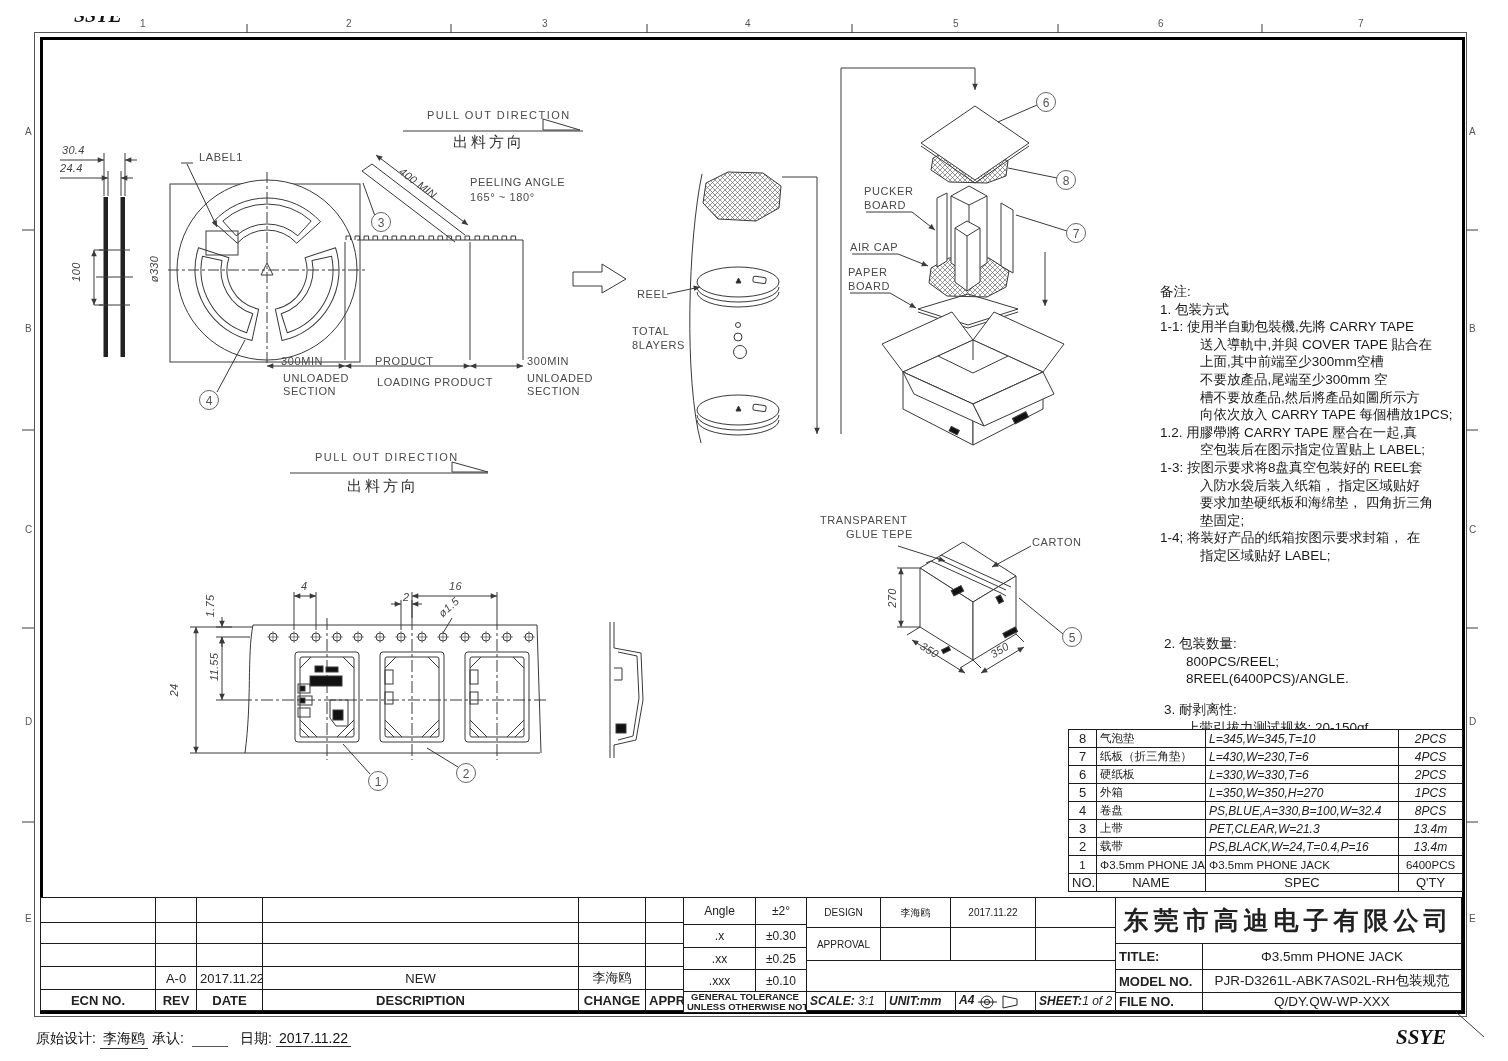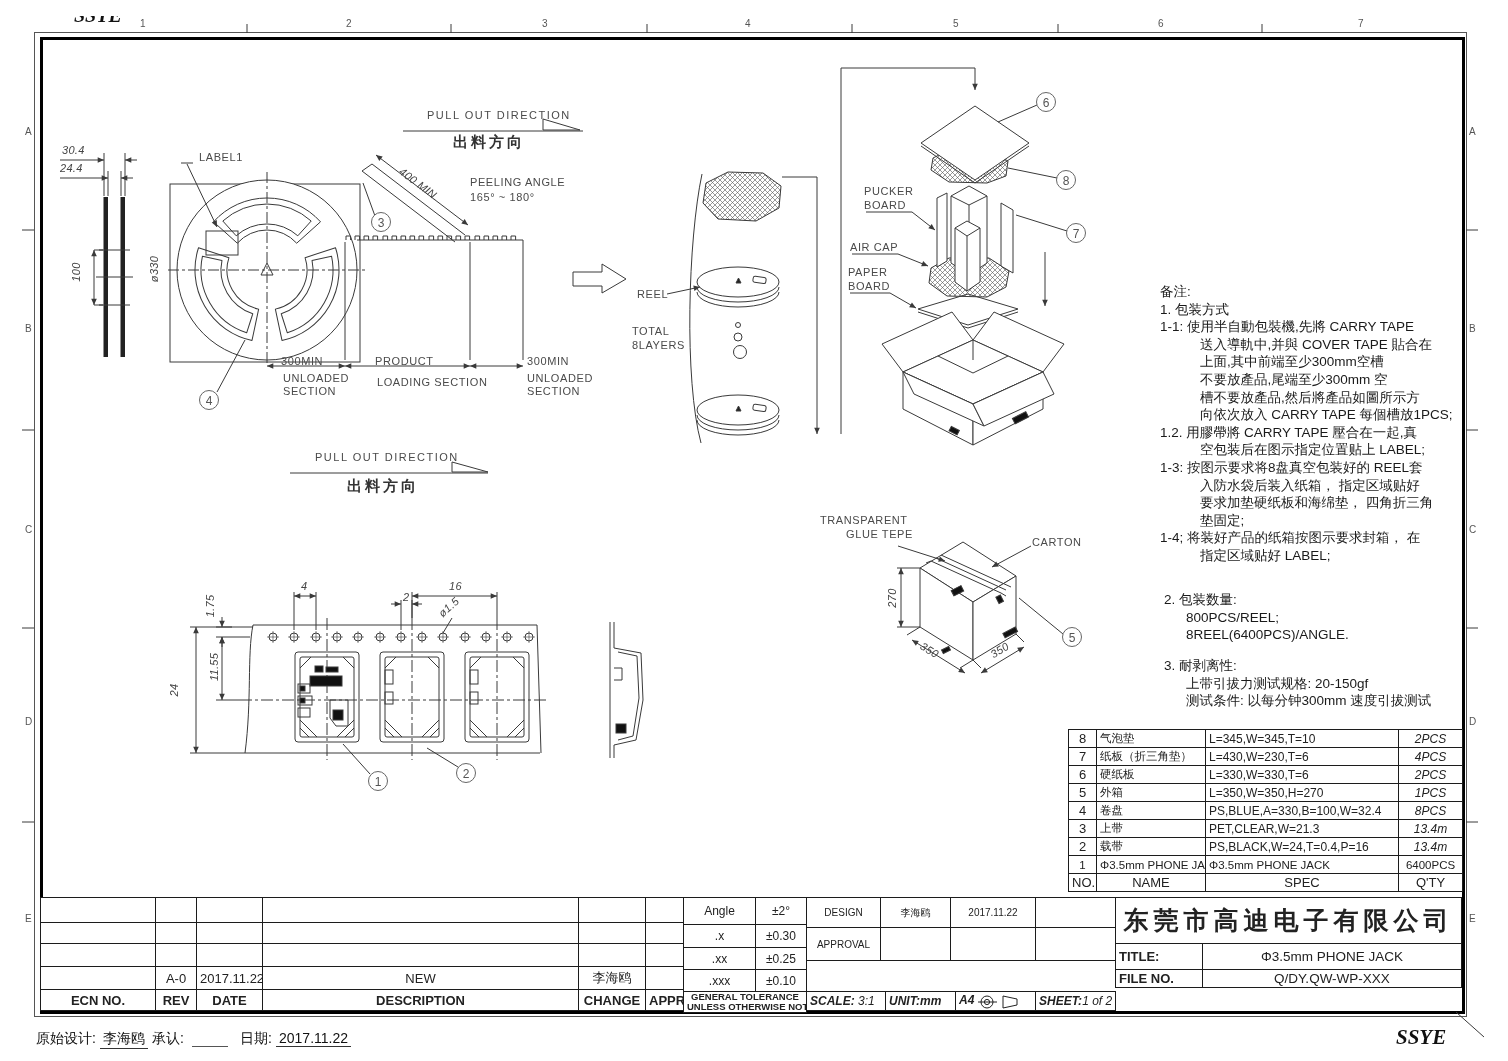--- a/index.html
+++ b/index.html
@@ -3,40 +3,40 @@
 <meta charset="utf-8">
 <style>
   html,body{margin:0;padding:0;background:#fff;}
   #page{position:relative;width:1508px;height:1061px;background:#fff;overflow:hidden;
         font-family:"Liberation Sans",sans-serif;color:#222;}
   svg{position:absolute;left:0;top:0;}
   .ln{stroke:#3a3a3a;stroke-width:1;fill:none;}
   .t{position:absolute;white-space:nowrap;}
   .cad{font-size:11px;letter-spacing:.6px;color:#4a4a4a;}
   .dim{font-size:11px;font-style:italic;color:#444;letter-spacing:.3px;}
-  .cn{font-size:15px;letter-spacing:3px;color:#333;font-weight:bold;}
+  .cn{font-size:15px;letter-spacing:3px;color:#333;}
   .rot{transform:rotate(-90deg);}
   .balloon{position:absolute;width:20px;height:20px;border:1.2px solid #666;border-radius:50%;
            text-align:center;line-height:20px;font-size:12px;color:#555;background:#fff;box-sizing:border-box;}
   .grid{position:absolute;font-size:10px;color:#555;}
   .frame-outer{position:absolute;left:34px;top:32px;width:1431px;height:983px;border:1px solid #555;}
   .frame-inner{position:absolute;left:40px;top:37px;width:1419px;height:971px;border:3px solid #000;}
   
   .notes{position:absolute;left:1160px;top:283px;width:320px;font-size:13.5px;line-height:17.6px;color:#1a1a1a;}
   .notes .ind{padding-left:40px;}
-  .blk{position:absolute;font-size:13.5px;line-height:17.6px;color:#1a1a1a;}
+  .blk{position:absolute;font-size:13.5px;line-height:17.6px;color:#1a1a1a;margin-top:44px;}
   .blk .ind{padding-left:22px;}
   
   table{border-collapse:collapse;position:absolute;table-layout:fixed;background:#fff;}
   td{border:1px solid #1c1c1c;padding:0 3px;overflow:hidden;white-space:nowrap;}
   .parts{left:1068px;top:729px;width:394px;font-size:12px;}
   .parts td{height:17px;}
   .parts .no{text-align:center;font-size:13px;}
   .parts .nm{font-size:11.5px;}
-  .parts .sp{font-size:12px;}
+  .parts .sp{font-style:italic;font-size:12px;}
   .parts .qt{text-align:center;font-style:italic;}
   .parts tr:nth-child(8) td{font-style:normal;font-size:11.5px;}
   .parts tr:nth-child(9) td{font-style:normal;text-align:center;font-size:13px;}
   .revt{left:40px;top:897px;width:643px;font-size:13px;}
   .revt td{text-align:center;}
   .tolt{left:683px;top:897px;width:123px;font-size:12px;}
   .tolt td{text-align:center;}
   .tolt .gt{font-size:9.5px;font-weight:bold;line-height:10px;}
   .appt{left:806px;top:897px;width:309px;font-size:10px;}
   .appt td{text-align:center;}
@@ -328,21 +328,21 @@
   <span class="t cad" style="left:427px;top:109px;letter-spacing:1.5px">PULL OUT DIRECTION</span>
   <span class="t cn" style="left:453px;top:133px">出料方向</span>
   <span class="t dim" style="left:396px;top:178px;transform:rotate(37deg)">400 MIN.</span>
   <span class="t cad" style="left:470px;top:176px">PEELING ANGLE</span>
   <span class="t cad" style="left:470px;top:191px">165° ~ 180°</span>
 
   <span class="t cad" style="left:281px;top:355px">300MIN</span>
   <span class="t cad" style="left:283px;top:372px">UNLOADED</span>
   <span class="t cad" style="left:283px;top:385px">SECTION</span>
   <span class="t cad" style="left:375px;top:355px">PRODUCT</span>
-  <span class="t cad" style="left:377px;top:376px">LOADING SECTION</span>
+  <span class="t cad" style="left:377px;top:376px">LOADING PRODUCT</span>
   <span class="t cad" style="left:527px;top:355px">300MIN</span>
   <span class="t cad" style="left:527px;top:372px">UNLOADED</span>
   <span class="t cad" style="left:527px;top:385px">SECTION</span>
 
   <span class="t cad" style="left:315px;top:451px;letter-spacing:1.5px">PULL OUT DIRECTION</span>
   <span class="t cn" style="left:347px;top:477px">出料方向</span>
 
   <span class="t dim" style="left:301px;top:580px">4</span>
   <span class="t dim" style="left:449px;top:580px">16</span>
   <span class="t dim" style="left:403px;top:591px">2</span>
@@ -613,20 +613,24 @@
         <col style="width:259px">
       </colgroup>
     <tbody>
         <tr style="height:46px">
           <td colspan="2" class="cname">东莞市高迪电子有限公司</td>
         </tr>
     <tr style="height:26px">
           <td class="lbl">TITLE:</td>
           <td class="val">Φ3.5mm PHONE JACK</td>
         </tr>
+    <tr style="height:23px">
+          <td class="lbl">MODEL NO.</td>
+          <td class="val">PJR-D3261L-ABK7AS02L-RH包装规范</td>
+        </tr>
     <tr style="height:18px;font-size:12px">
           <td class="lbl">FILE NO.</td>
           <td class="val">Q/DY.QW-WP-XXX</td>
         </tr>
   </tbody>
     </table>
 
   <span class="ftxt" style="left:36px;top:1030px">原始设计:</span>
   <span class="ftxt underl" style="left:100px;top:1030px">李海鸥</span>
   <span class="ftxt" style="left:152px;top:1030px">承认:</span>

